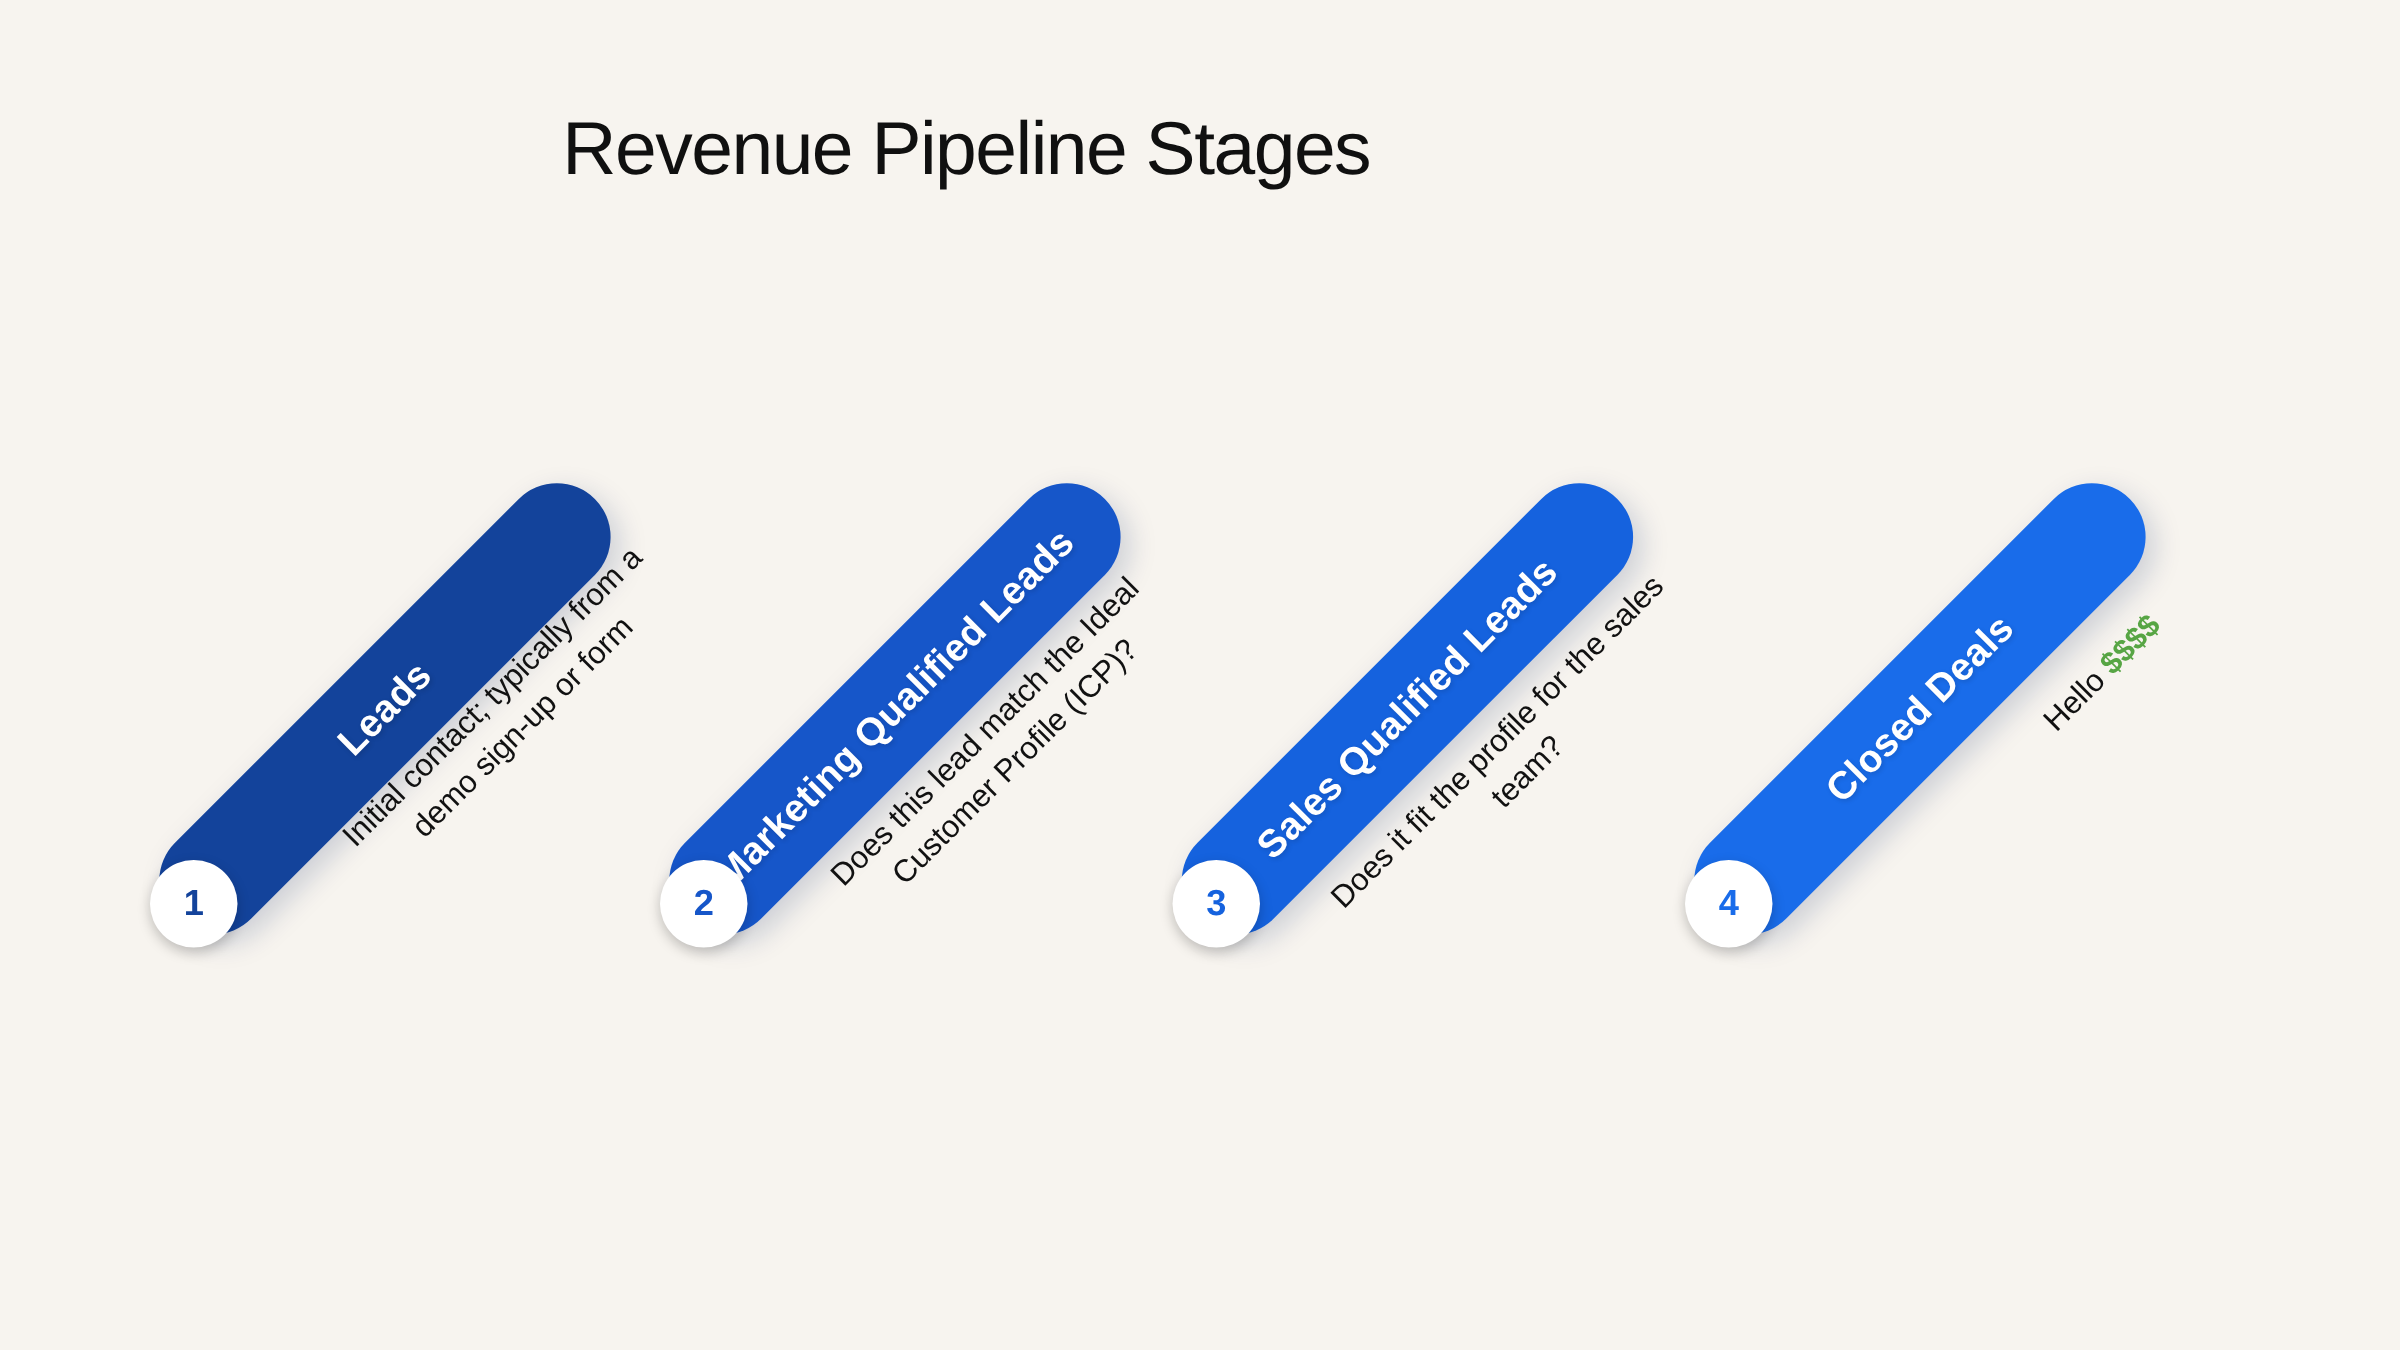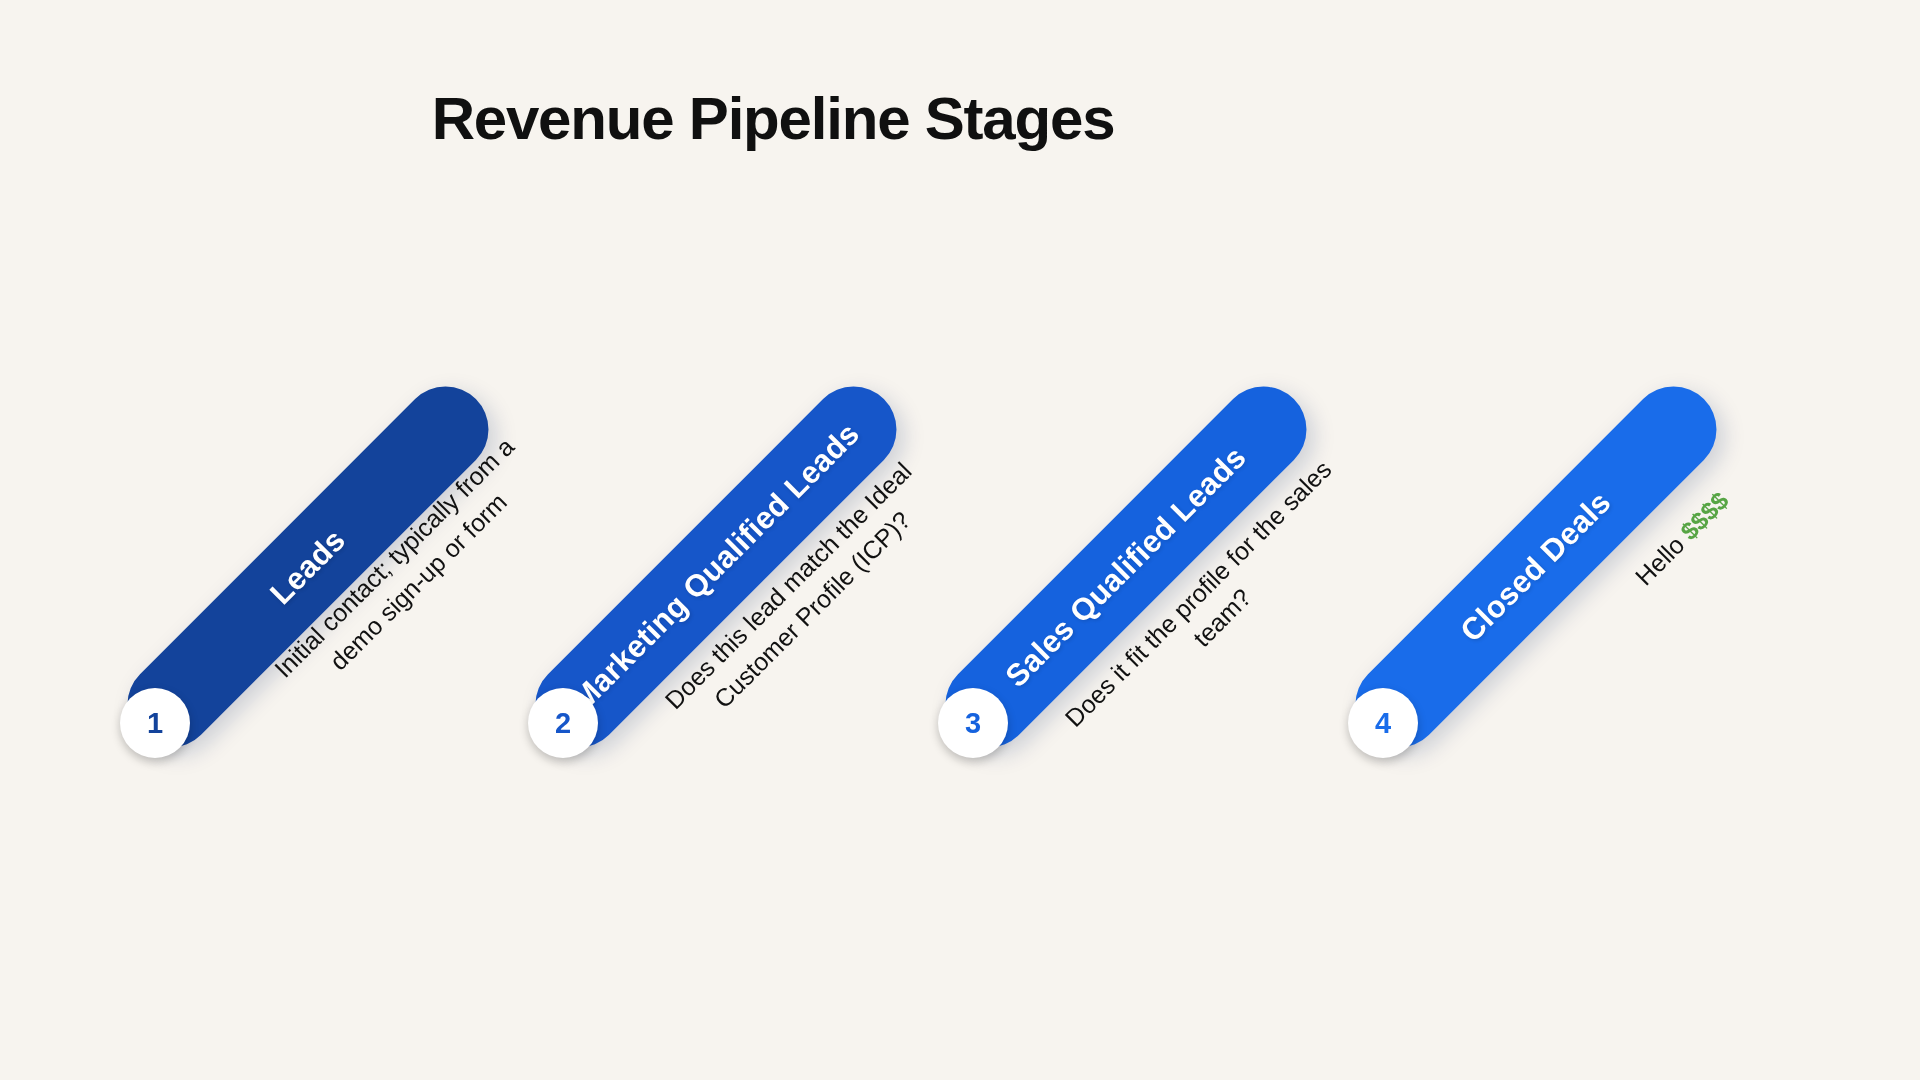--- a/index.html
+++ b/index.html
@@ -10,21 +10,21 @@
     overflow:hidden;
     position:relative;
   }
   #stage{position:absolute;inset:0;}
 
   #page-title{
     position:absolute;
     top:84px;left:0;width:1546px;
     text-align:center;
     font-size:60px;
-    font-weight:bold;
+    font-weight:normal;
     letter-spacing:-1.2px;
     color:#101010;
     white-space:nowrap;
   }
 
   
   .stage-group{position:absolute;top:0;left:0;}
 
   .bar{
     position:absolute;

